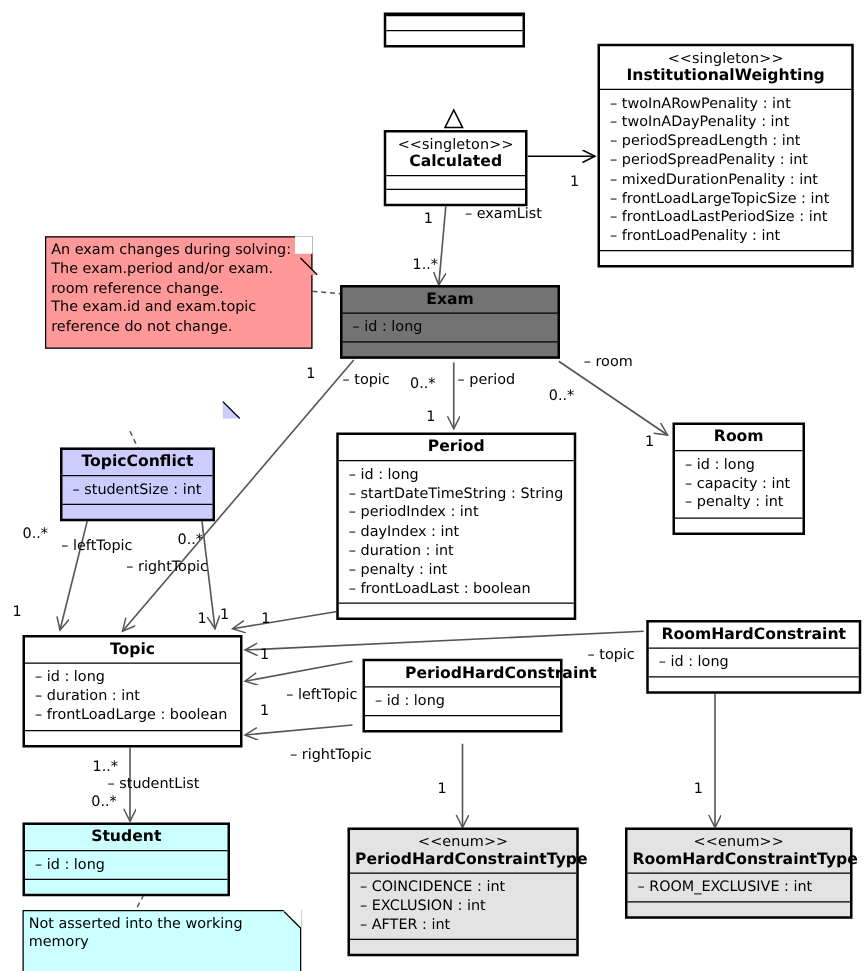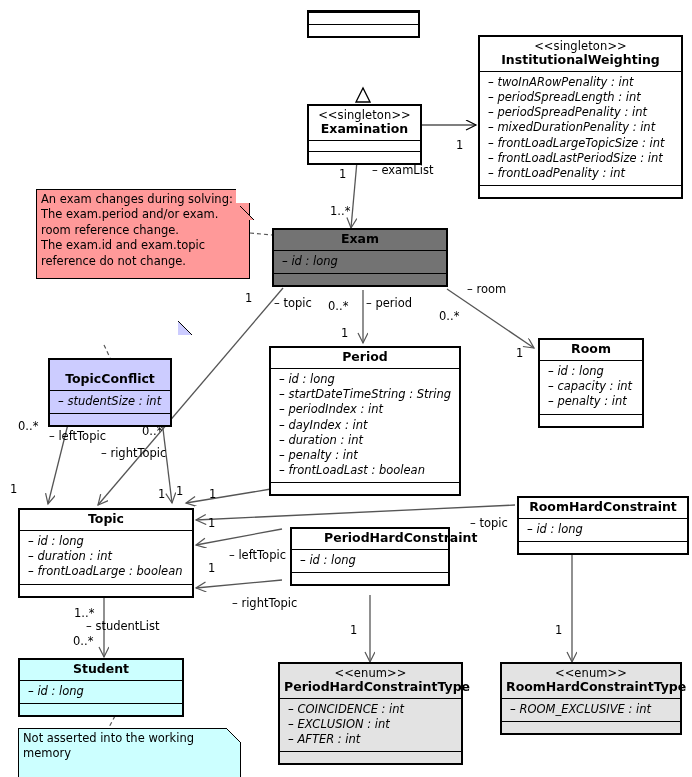--- a/index.html
+++ b/index.html
@@ -37,21 +37,21 @@
     font-weight:normal;
     color:#000;
     letter-spacing:.1px;
   }
   .uml .cname{
     display:block;
     font-size:12.5px;
     font-weight:bold;
     color:#000;
   }
-  .uml .sep{border-top:1px solid #000;font-style:italic;}
+  .uml .sep{border-top:1px solid #000;}
   .uml .attrs{
     padding:3px 6px 4px 8px;
   }
   .uml .attrs div{
     font-size:11.5px;
     line-height:1.32;
     white-space:nowrap;
     color:#000;
   }
   .uml .ops{height:11px;}
@@ -146,51 +146,52 @@
     <div class="sep ops"></div>
   </div>
 
   <div class="uml" style="left:478px;top:35px;width:205px;">
     <div class="hdr">
       <span class="stereo">&lt;&lt;singleton&gt;&gt;</span>
       <span class="cname">InstitutionalWeighting</span>
     </div>
     <div class="sep attrs">
       <div>– twoInARowPenality : int</div>
+      <div>– twoInADayPenality : int</div>
       <div>– periodSpreadLength : int</div>
       <div>– periodSpreadPenality : int</div>
       <div>– mixedDurationPenality : int</div>
       <div>– frontLoadLargeTopicSize : int</div>
       <div>– frontLoadLastPeriodSize : int</div>
       <div>– frontLoadPenality : int</div>
     </div>
     <div class="sep ops"></div>
   </div>
 
   <div class="uml" style="left:307px;top:104px;width:115px;">
     <div class="hdr">
       <span class="stereo">&lt;&lt;singleton&gt;&gt;</span>
-      <span class="cname">Examination</span>
+      <span class="cname">Calculated</span>
     </div>
     <div class="sep" style="height:10px;"></div>
     <div class="sep ops"></div>
   </div>
 
   <div class="uml fill-pink" style="left:272px;top:228px;width:176px;">
     <div class="hdr" style="padding-top:2px;">
       <span class="cname">Exam</span>
     </div>
     <div class="sep attrs">
       <div>– id : long</div>
     </div>
     <div class="sep ops"></div>
   </div>
 
   <div class="uml fill-lav" style="left:48px;top:358px;width:124px;">
-    <div class="hdr" style="padding-top:12px;">
+    <div class="hdr" style="padding-top:2px;">
       <span class="cname">TopicConflict</span>
     </div>
     <div class="sep attrs">
       <div>– studentSize : int</div>
     </div>
     <div class="sep ops"></div>
   </div>
 
   <div class="uml" style="left:269px;top:346px;width:192px;">
     <div class="hdr" style="padding-top:2px;">

